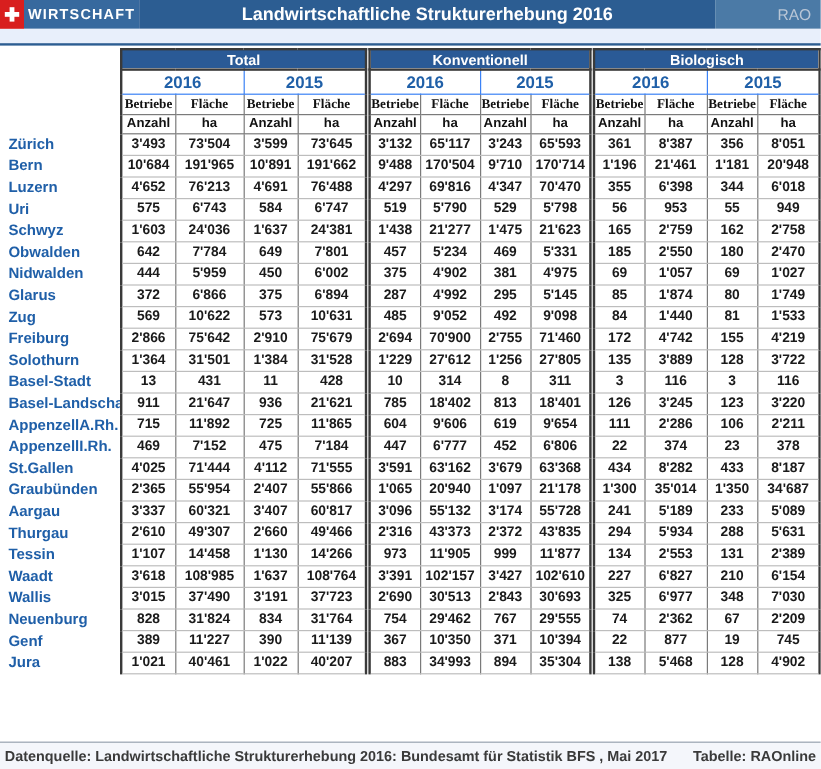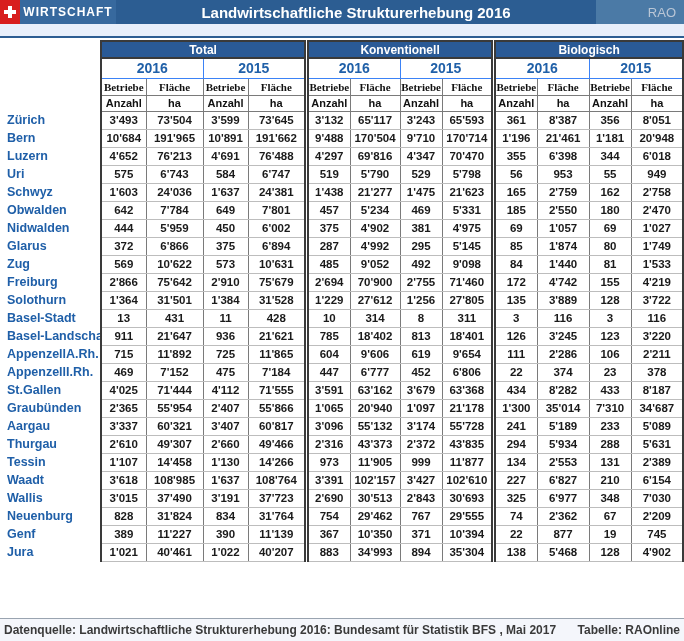--- a/index.html
+++ b/index.html
@@ -418,21 +418,21 @@
           <td class="num">2'407</td>
           <td class="num ge">55'866</td>
           <td class="gap"></td>
           <td class="num gs">1'065</td>
           <td class="num">20'940</td>
           <td class="num">1'097</td>
           <td class="num ge">21'178</td>
           <td class="gap"></td>
           <td class="num gs">1'300</td>
           <td class="num">35'014</td>
-          <td class="num">7'310</td>
+          <td class="num">1'350</td>
           <td class="num ge">34'687</td>
         </tr>
         <tr class="data">
           <td class="canton">Aargau</td>
           <td class="num gs">3'337</td>
           <td class="num">60'321</td>
           <td class="num">3'407</td>
           <td class="num ge">60'817</td>
           <td class="gap"></td>
           <td class="num gs">3'096</td>

